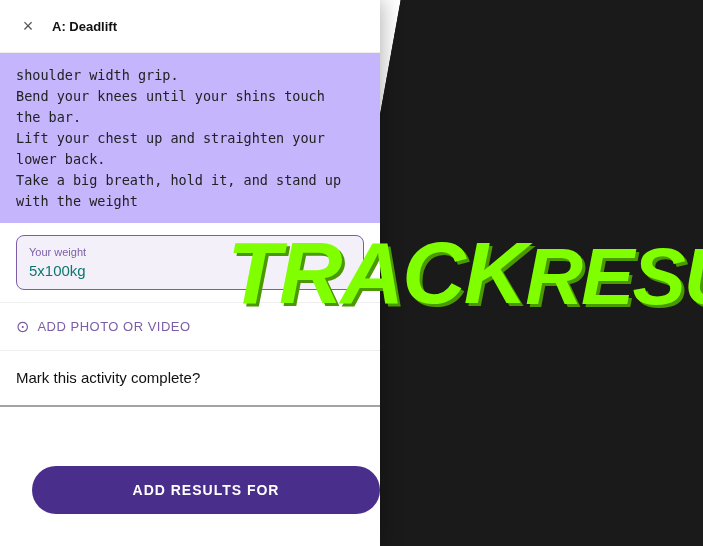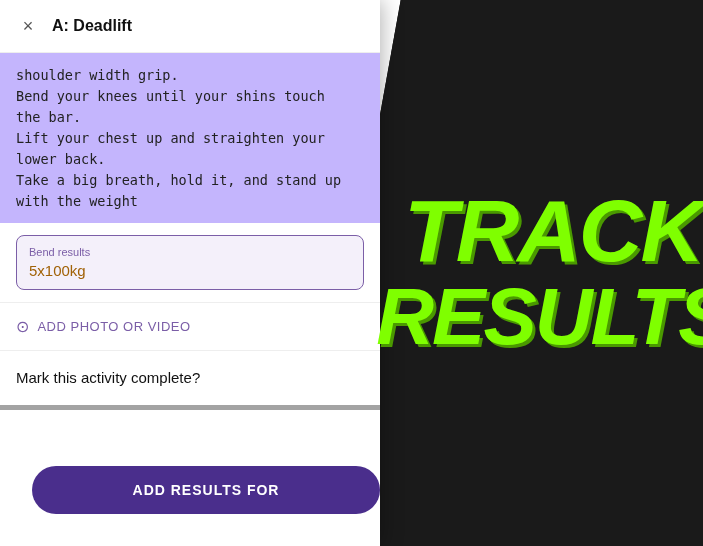--- a/index.html
+++ b/index.html
@@ -71,21 +71,21 @@
       display: flex;
       align-items: center;
       justify-content: center;
       cursor: pointer;
       color: #555;
       font-size: 18px;
       font-weight: 300;
     }
 
     .header-title {
-      font-size: 16px;
+      font-size: 13px;
       font-weight: 600;
       color: #111;
     }
 
     
     .instructions {
       padding: 12px 16px;
       background: #c4b5fd;
       flex-shrink: 0;
     }
@@ -108,21 +108,21 @@
 
     .results-label {
       font-size: 11px;
       color: #7b5ea7;
       margin-bottom: 4px;
       font-weight: 500;
     }
 
     .results-value {
       font-size: 15px;
-      color: #a16207;
+      color: #0f766e;
       font-weight: 500;
     }
 
     
     .add-media {
       display: flex;
       align-items: center;
       gap: 8px;
       padding: 14px 16px;
       border-top: 1px solid #eee;
@@ -138,21 +138,21 @@
     .add-media-text {
       font-size: 13px;
       font-weight: 400;
       color: #7b5ea7;
       letter-spacing: 0.5px;
     }
 
     
     .mark-complete {
       padding: 18px 16px;
-      border-bottom: 5px solid #a3a3a3;
+      border-bottom: 2px solid #a3a3a3;
     }
 
     .mark-complete-text {
       font-size: 15px;
       color: #111;
     }
 
     
     .add-results-btn {
       margin: 32px;
@@ -171,21 +171,21 @@
 
     
     .track-results-container {
       position: absolute;
       right: 0;
       top: 0;
       width: 360px;
       height: 100%;
       z-index: 1;
       display: flex;
-      flex-direction: column;
+      flex-direction: row;
       align-items: center;
       justify-content: center;
       padding-left: 60px;
     }
 
     .track-text {
       font-size: 88px;
       font-weight: 900;
       color: #7fff00;
       line-height: 0.9;
@@ -229,21 +229,21 @@
       <pre class="instructions-text">shoulder width grip.
 Bend your knees until your shins touch
 the bar.
 Lift your chest up and straighten your
 lower back.
 Take a big breath, hold it, and stand up
 with the weight</pre>
     </div>
 
     <div class="results-section">
-      <div class="results-label">Bend results</div>
+      <div class="results-label">Your weight</div>
       <div class="results-value">5x100kg</div>
     </div>
 
     <div class="add-media">
       <span class="camera-icon">⊙</span>
       <span class="add-media-text">ADD PHOTO OR VIDEO</span>
     </div>
 
     <div class="mark-complete">
       <span class="mark-complete-text">Mark this activity complete?</span>

